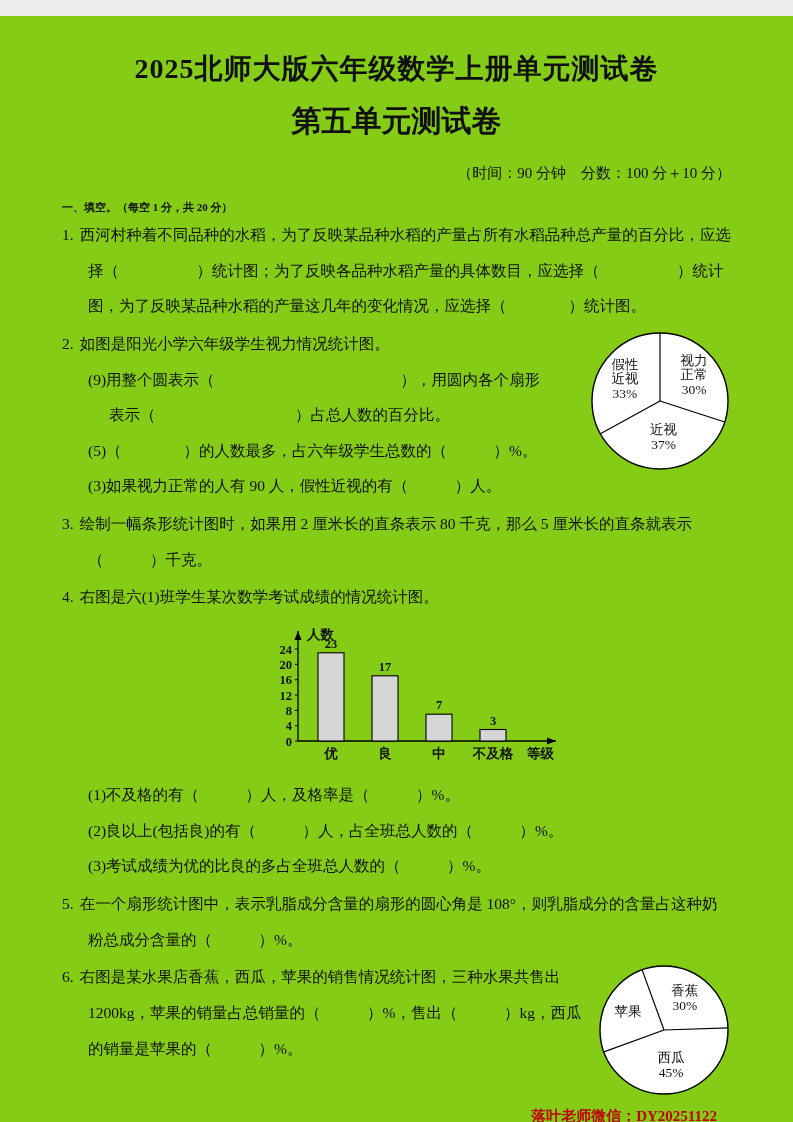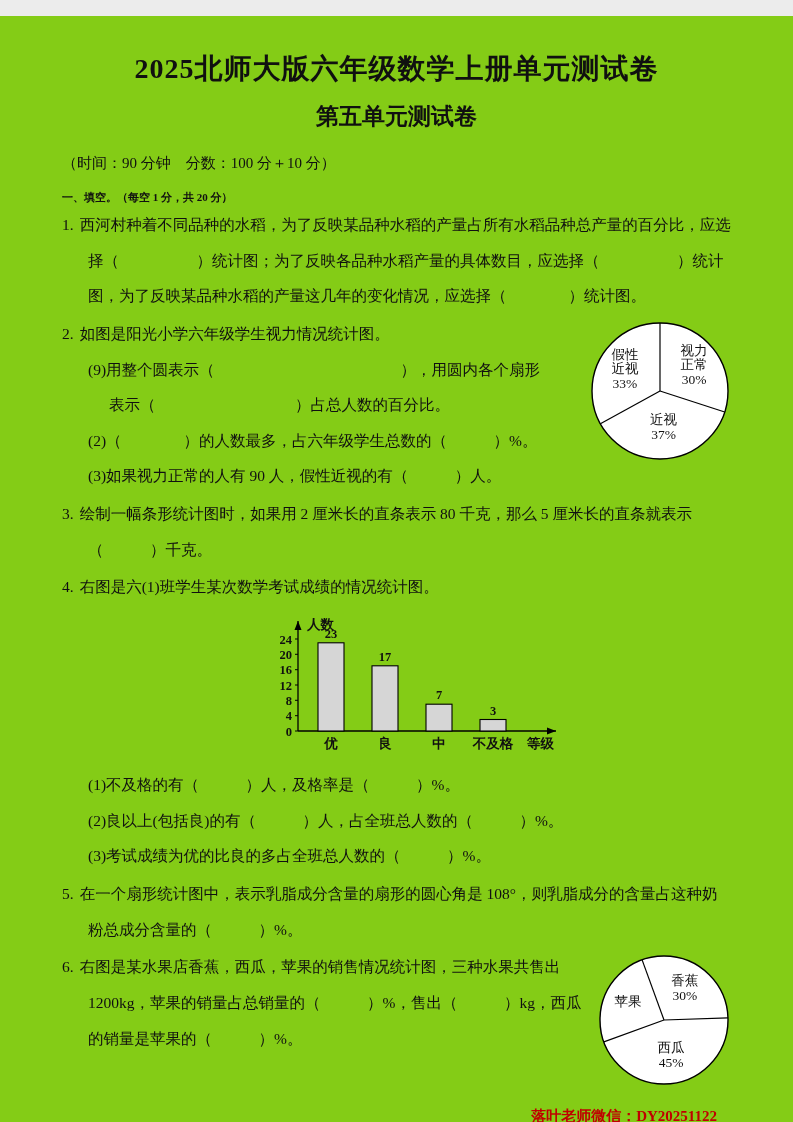--- a/index.html
+++ b/index.html
@@ -5,22 +5,22 @@
   * { box-sizing: border-box; }
   html, body { margin: 0; padding: 0; background: #ececec; }
   .page {
     width: 793px; height: 1122px; margin: 16px auto; background: #84cc16;
     position: relative; overflow: hidden;
     font-family: "Liberation Serif", "DejaVu Serif", serif;
     color: #101010;
     padding: 34px 62px 0 62px;
   }
   .title    { text-align: center; font-size: 28px; font-weight: 700; letter-spacing: 1px; }
-  .subtitle { text-align: center; font-size: 23px; font-weight: 700; margin-top: 13px; }
-  .exam-info { text-align: left; font-size: 15px; margin-top: 22px; }
+  .subtitle { text-align: center; font-size: 30px; font-weight: 700; margin-top: 13px; }
+  .exam-info { text-align: right; font-size: 15px; margin-top: 22px; }
   .section-heading { font-size: 11px; font-weight: 700; margin-top: 17px; }
 
   .question { font-size: 15.5px; line-height: 2.3; margin-top: 2px; overflow-wrap: break-word; }
   .qline { padding-left: 26px; text-indent: -26px; }
   .qnum  { margin-right: 6px; }
   .subitem { padding-left: 26px; }
   .sub-cont { padding-left: 47px; }
 
   .qrow { display: flex; align-items: flex-start; }
   .qcol { flex: 1 1 auto; min-width: 0; }
@@ -50,21 +50,21 @@
     </div>
   </div>
 
   <div class="question qrow">
     <div class="qcol">
       <div class="qline">
         <span class="qnum">2.</span><span>如图是阳光小学六年级学生视力情况统计图。</span>
       </div>
       <div class="subitem">(9)用整个圆表示（　　　　　　　　　　　　），用圆内各个扇形</div>
       <div class="sub-cont">表示（　　　　　　　　　）占总人数的百分比。</div>
-      <div class="subitem">(2)（　　　　）的人数最多，占六年级学生总数的（　　　）%。</div>
+      <div class="subitem">(5)（　　　　）的人数最多，占六年级学生总数的（　　　）%。</div>
       <div class="subitem">(3)如果视力正常的人有 90 人，假性近视的有（　　　）人。</div>
     </div>
     <div class="chart-slot pie-slot" id="chart-vision-pie"><svg width="142" height="142" viewBox="0 0 142 142">
           <circle cx="71" cy="71" r="68" fill="#fff" stroke="#000" stroke-width="1.4"></circle>
           <line x1="71" y1="71" x2="71.0" y2="3.0" stroke="#000" stroke-width="1.2"></line>
           <text x="105.1" y="31.7" text-anchor="middle" dominant-baseline="middle" font-size="13.5">视力</text>
           <text x="105.1" y="46.2" text-anchor="middle" dominant-baseline="middle" font-size="13.5">正常</text>
           <text x="105.1" y="60.7" text-anchor="middle" dominant-baseline="middle" font-size="13.5">30%</text>
           <line x1="71" y1="71" x2="135.7" y2="92.0" stroke="#000" stroke-width="1.2"></line>
           <text x="74.5" y="101.0" text-anchor="middle" dominant-baseline="middle" font-size="13.5">近视</text>

